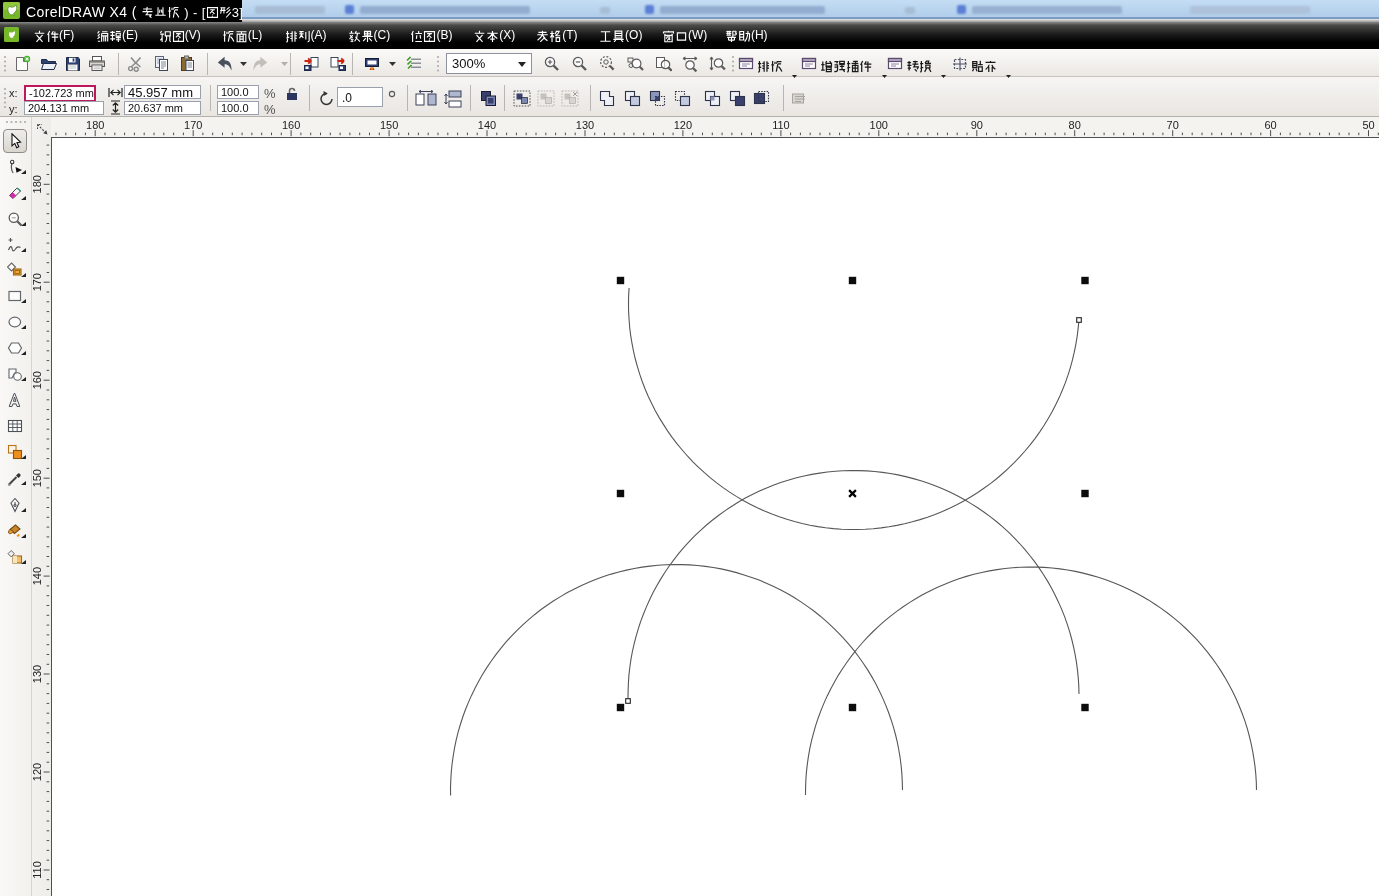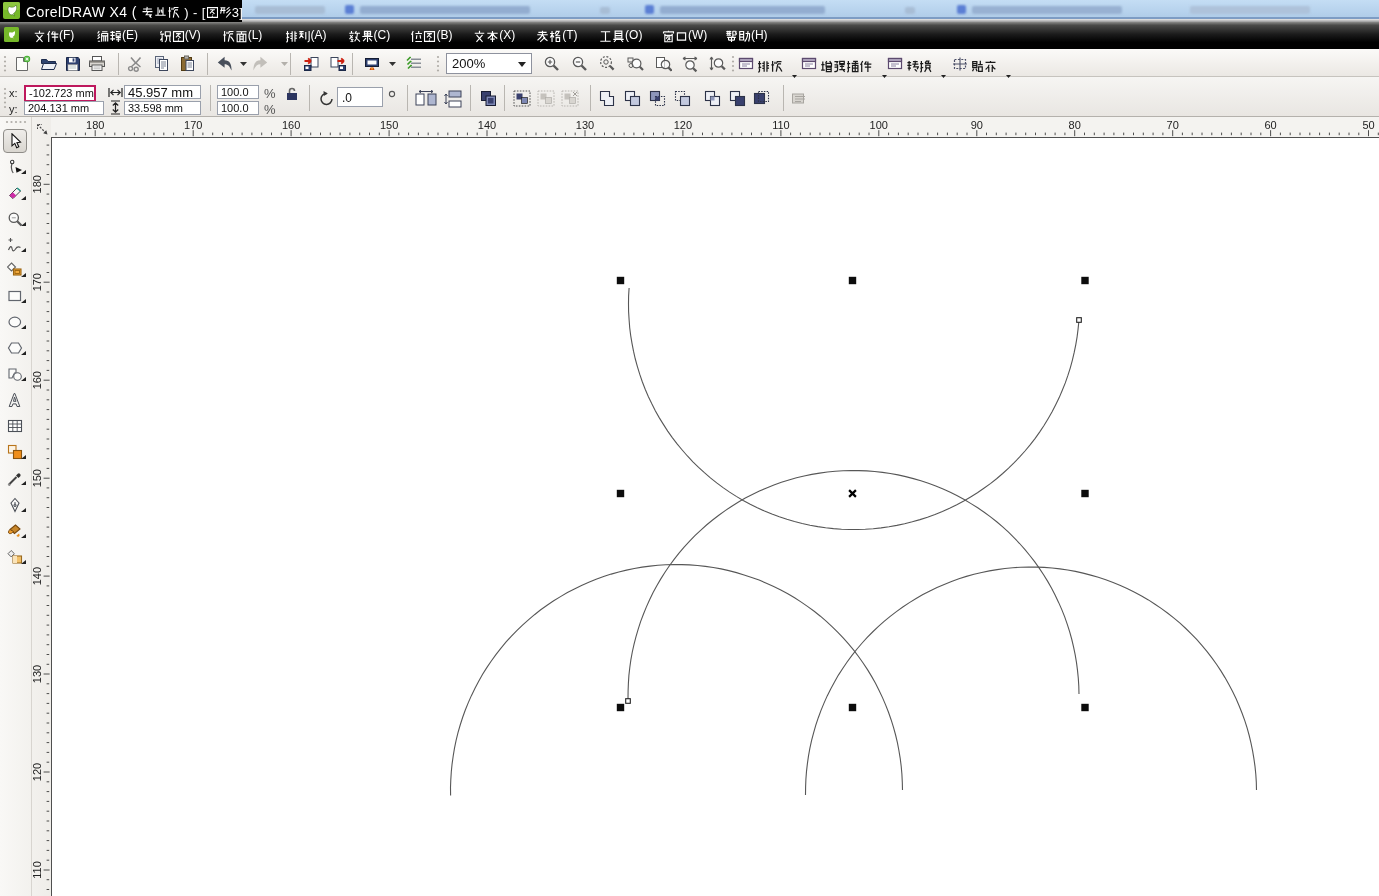--- a/index.html
+++ b/index.html
@@ -227,21 +227,21 @@
       <path d="M5 6.2l1.3-.5.2 1.4z" fill="#3d9c28"></path>
       <path d="M5.5 10.2l1.3-.5.2 1.4z" fill="#3d9c28"></path>
     </svg>
     <svg style="position:absolute;left:436px;top:54px" width="5" height="20">
       <circle cx="2" cy="3.0" r="1.1" fill="#b0ada8"></circle>
       <circle cx="2" cy="7.5" r="1.1" fill="#b0ada8"></circle>
       <circle cx="2" cy="12.0" r="1.1" fill="#b0ada8"></circle>
       <circle cx="2" cy="16.5" r="1.1" fill="#b0ada8"></circle>
     </svg>
     <div style="position:absolute;left:446px;top:53px;width:86px;height:21px;background:#fff;border:1px solid #8e929e;box-sizing:border-box"></div>
-    <div style="position:absolute;left:452px;top:56px;font-size:13px;color:#111">200%</div>
+    <div style="position:absolute;left:452px;top:56px;font-size:13px;color:#111">300%</div>
     <svg style="position:absolute;left:518px;top:62px" width="8" height="5" viewBox="0 0 8 5">
       <path d="M0 0h8L4 5z" fill="#222"></path>
     </svg>
     <svg style="position:absolute;left:543px;top:55px" width="18" height="18" viewBox="0 0 18 18">
       <circle cx="7" cy="7" r="4.6" fill="#fcfcfc" stroke="#5a5a5a" stroke-width="1.3"></circle>
       <path d="M10.5 10.5 15 15" stroke="#5a5a5a" stroke-width="2.4"></path>
       <path d="M4.8 7h4.4M7 4.8v4.4" stroke="#5a5a5a" stroke-width="1.2"></path>
     </svg>
     <svg style="position:absolute;left:571px;top:55px" width="18" height="18" viewBox="0 0 18 18">
       <circle cx="7" cy="7" r="4.6" fill="#fcfcfc" stroke="#5a5a5a" stroke-width="1.3"></circle>
@@ -347,21 +347,21 @@
     <div style="position:absolute;left:9px;top:103px;font-size:11px;color:#222">y:</div>
     <div style="position:absolute;left:24px;top:85px;width:72px;height:14px;background:#fff;border:2px solid #be185d;box-sizing:border-box;font-size:11px;color:#111;padding:1px 0 12px 3px;line-height:11px">-102.723 mm</div>
     <div style="position:absolute;left:24px;top:101px;width:80px;height:14px;background:#fff;border:1px solid #9aa0ac;box-sizing:border-box;font-size:11px;color:#111;padding:1px 0 0 3px;line-height:11px">204.131 mm</div>
     <svg style="position:absolute;left:108px;top:87px" width="15" height="11" viewBox="0 0 15 11">
       <path d="M1 1v9M14 1v9M2.5 5.5h10M5.5 2.8 2.8 5.5l2.7 2.7M9.5 2.8l2.7 2.7-2.7 2.7" fill="none" stroke="#222" stroke-width="1.2"></path>
     </svg>
     <svg style="position:absolute;left:110px;top:100px" width="11" height="15" viewBox="0 0 11 15">
       <path d="M1 1h9M1 14h9M5.5 2.5v10M2.8 5.5 5.5 2.8l2.7 2.7M2.8 9.5l2.7 2.7 2.7-2.7" fill="none" stroke="#222" stroke-width="1.2"></path>
     </svg>
     <div style="position:absolute;left:124px;top:85px;width:77px;height:14px;background:#fff;border:1px solid #9aa0ac;box-sizing:border-box;font-size:13px;color:#111;padding:1px 0 0 3px;line-height:11px">45.957 mm</div>
-    <div style="position:absolute;left:124px;top:101px;width:77px;height:14px;background:#fff;border:1px solid #9aa0ac;box-sizing:border-box;font-size:11px;color:#111;padding:1px 0 0 3px;line-height:11px">33.598 mm</div>
+    <div style="position:absolute;left:124px;top:101px;width:77px;height:14px;background:#fff;border:1px solid #9aa0ac;box-sizing:border-box;font-size:11px;color:#111;padding:1px 0 0 3px;line-height:11px">20.637 mm</div>
     <div style="position:absolute;left:217px;top:85px;width:42px;height:14px;background:#fff;border:1px solid #9aa0ac;box-sizing:border-box;font-size:11px;color:#111;padding:1px 0 0 3px;line-height:11px">100.0</div>
     <div style="position:absolute;left:217px;top:101px;width:42px;height:14px;background:#fff;border:1px solid #9aa0ac;box-sizing:border-box;font-size:11px;color:#111;padding:1px 0 0 3px;line-height:11px">100.0</div>
     <div style="position:absolute;left:264px;top:86px;font-size:13px;color:#555">%</div>
     <div style="position:absolute;left:264px;top:102px;font-size:13px;color:#555">%</div>
     <svg style="position:absolute;left:285px;top:87px" width="14" height="14" viewBox="0 0 14 14">
       <rect x="2" y="6" width="10" height="7" fill="#2c3560"></rect>
       <path d="M4.5 6V4a2.5 2.5 0 0 1 5 0" fill="none" stroke="#666" stroke-width="1.6"></path>
     </svg>
     <div style="position:absolute;left:309px;top:85px;width:1px;height:26px;background:#b9b6b1"></div>
     <svg style="position:absolute;left:318px;top:90px" width="17" height="17" viewBox="0 0 17 17">

